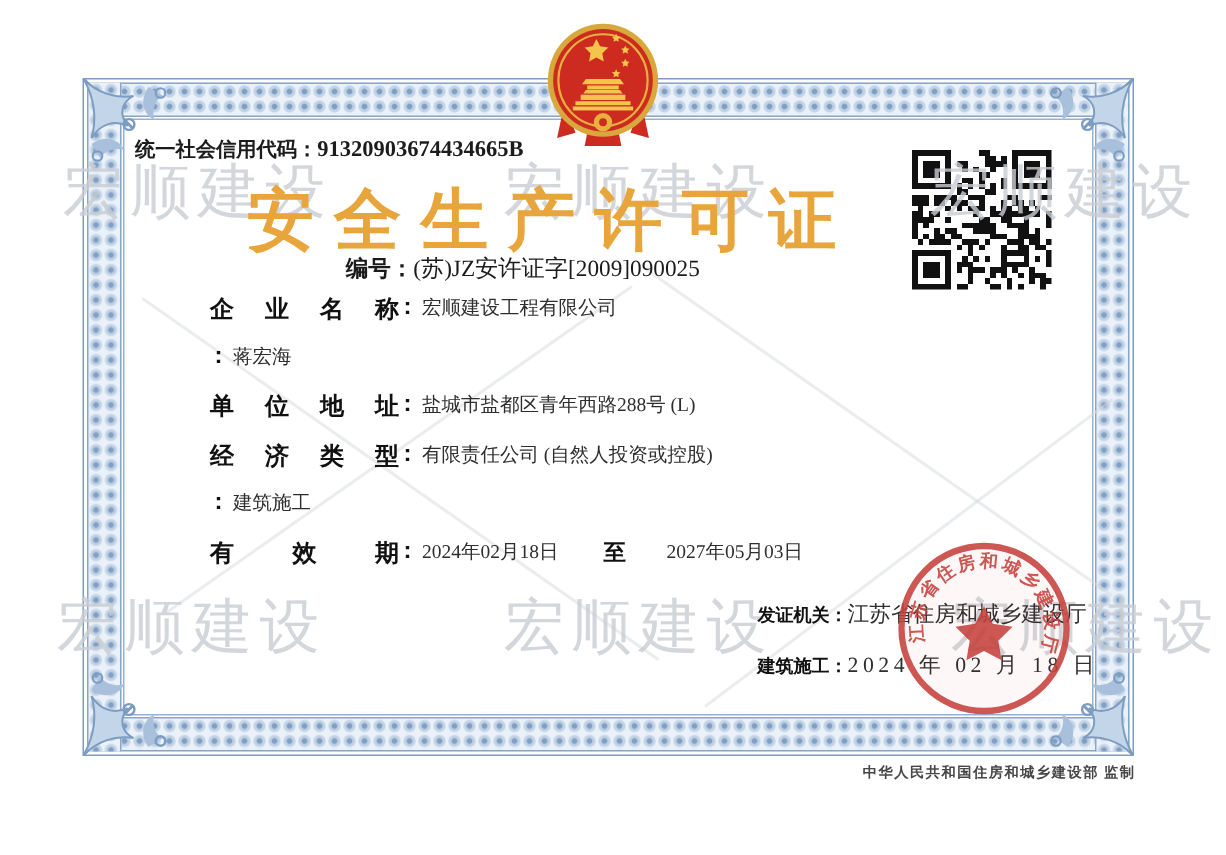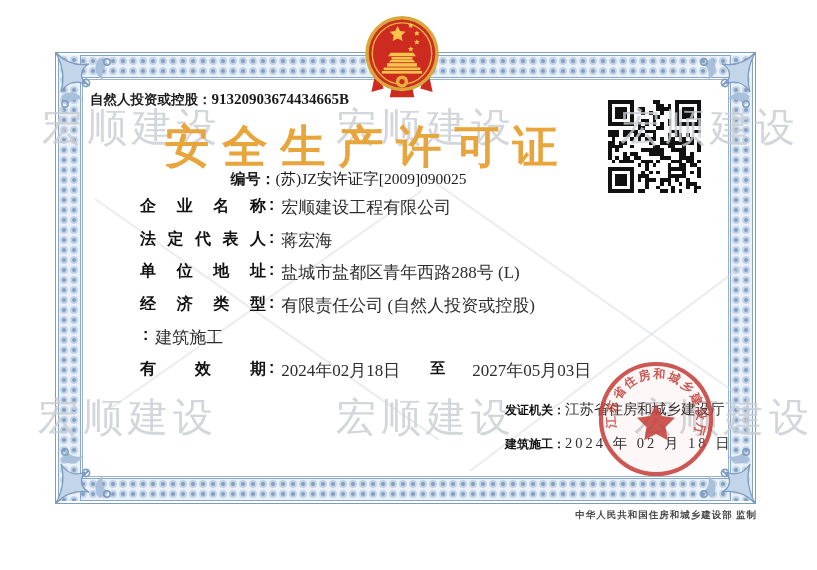--- a/index.html
+++ b/index.html
@@ -40,21 +40,21 @@
 
   
   .qr{left:608px;top:100px;width:93px;height:93px;z-index:1;background:#fff;}
 
   
   .fields{left:140px;top:196px;z-index:3;}
   .frow{display:flex;align-items:flex-start;height:22px;margin-bottom:10.5px;white-space:nowrap;}
   .flabel{display:inline-block;width:126px;font-size:16px;font-weight:bold;color:#111;
           text-align:justify;text-align-last:justify;}
   .fcolon{font-size:16px;font-weight:bold;color:#111;margin:0 2px 0 3px;}
-  .fvalue{font-family:"Liberation Serif",serif;font-size:17px;color:#2e2e2e;margin-left:5px;}
+  .fvalue{font-family:"Liberation Serif",serif;font-size:13px;color:#2e2e2e;margin-left:5px;}
   .to-label{font-size:15px;font-weight:bold;color:#111;margin:0 22px 0 30px;}
 
   
   .issuer{left:505px;top:400px;z-index:3;white-space:nowrap;}
   .irow{height:22px;margin-bottom:12px;}
   .ilabel{font-size:12px;font-weight:bold;color:#111;text-align:center;}
   .ivalue{font-family:"Liberation Serif",serif;font-size:14.5px;color:#2e2e2e;}
   .idate{letter-spacing:3px;}
 
   
@@ -146,21 +146,21 @@
     <path d="M30,54 L60,54 L58,51.5 L32,51.5 Z"></path>
     <rect x="28" y="55" width="34" height="4"></rect>
     <rect x="24" y="60" width="42" height="3"></rect>
     <rect x="22" y="64" width="46" height="3"></rect>
   </g>
   <circle cx="45" cy="76" r="7" fill="#E8B03F"></circle>
   <circle cx="45" cy="76" r="3" fill="#CE2B20"></circle>
 </svg>
 
 <div class="abs credit">
-  <span>自然人投资或控股：</span><span class="code">91320903674434665B</span>
+  <span>统一社会信用代码：</span><span class="code">91320903674434665B</span>
 </div>
 
 <div class="abs title">安全生产许可证</div>
 
 <div class="abs cert-no">
   <span class="no-label">编号：</span><span class="no-val">(苏)JZ安许证字[2009]090025</span>
 </div>
 
 <svg class="abs qr" id="qr" viewBox="0 0 25 25" shape-rendering="crispEdges">
     <g fill="#111">
@@ -382,21 +382,20 @@
     </g>
   </svg>
 
 <div class="abs fields">
   <div class="frow">
     <span class="flabel">企 业 名 称</span>
       <span class="fcolon">:</span>
     <span class="fvalue">宏顺建设工程有限公司</span>
   </div>
   <div class="frow">
-    <span class="flabel">法 定 代 表 人</span>
       <span class="fcolon">:</span>
     <span class="fvalue">蒋宏海</span>
   </div>
   <div class="frow">
     <span class="flabel">单 位 地 址</span>
       <span class="fcolon">:</span>
     <span class="fvalue">盐城市盐都区青年西路288号 (L)</span>
   </div>
   <div class="frow">
     <span class="flabel">经 济 类 型</span>

